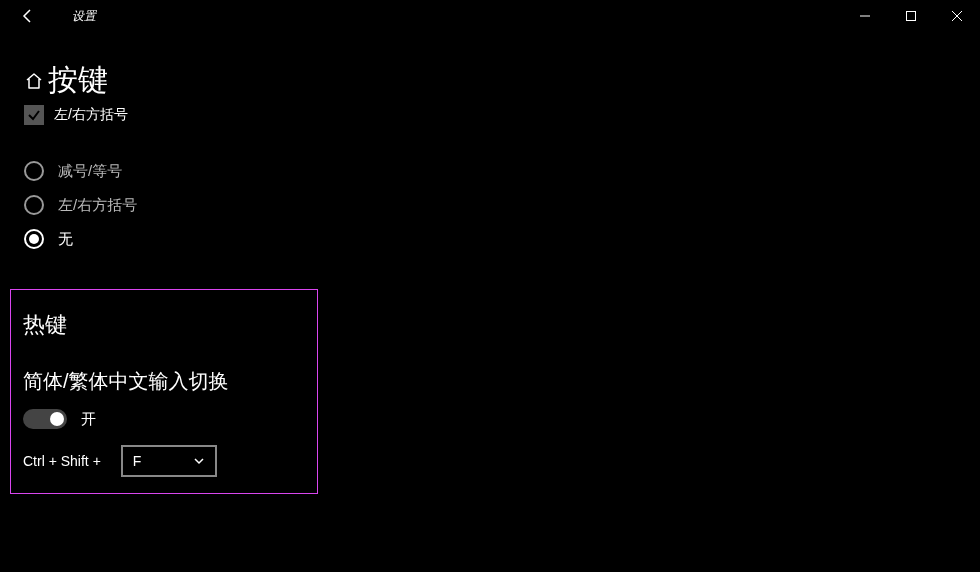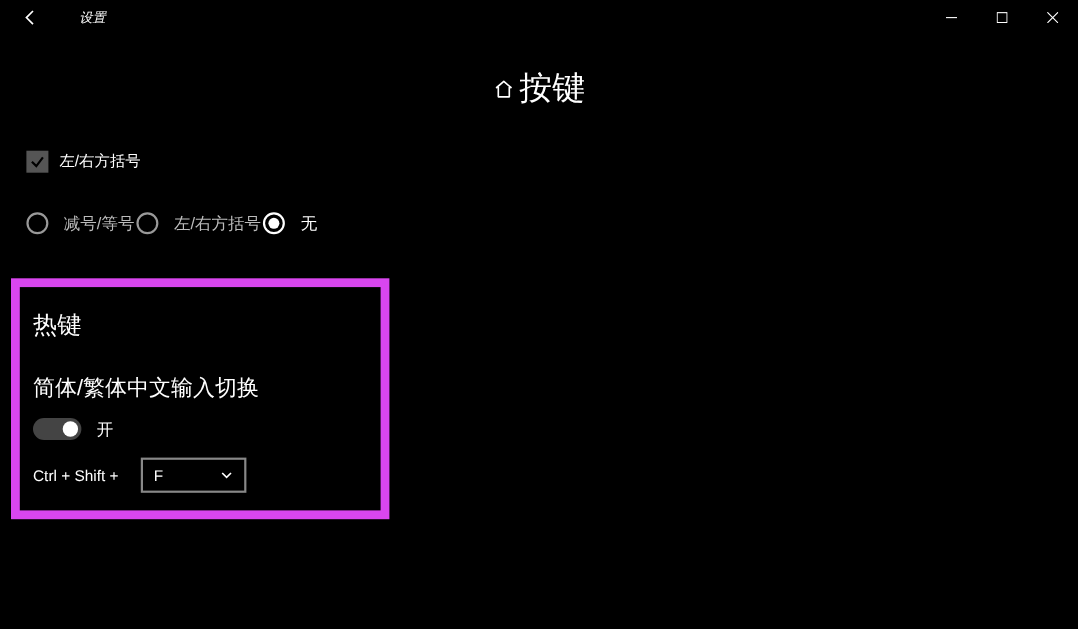--- a/index.html
+++ b/index.html
@@ -43,22 +43,21 @@
       justify-content: center;
       cursor: pointer;
     }
     .content {
       padding: 28px 24px 0 24px;
     }
     .header-row {
       display: flex;
       align-items: center;
       gap: 4px;
-      margin-bottom: 36px;
-      justify-content: center;
+      margin-bottom: 4px;
     }
     .home-icon {
       width: 20px;
       height: 20px;
     }
     .page-title {
       font-size: 30px;
       font-weight: 400;
     }
     .checkbox-row {
@@ -75,22 +74,22 @@
       align-items: center;
       justify-content: center;
       cursor: pointer;
     }
     .section-label {
       font-size: 15px;
       margin-bottom: 16px;
     }
     .radio-group {
       display: flex;
-      flex-direction: row;
-      gap: 2px;
+      flex-direction: column;
+      gap: 14px;
       margin-bottom: 40px;
     }
     .radio-row {
       display: flex;
       align-items: center;
       gap: 14px;
       cursor: pointer;
     }
     .radio {
       width: 20px;
@@ -112,24 +111,24 @@
       border-radius: 50%;
     }
     .radio-label {
       color: #bbb;
       font-size: 15px;
     }
     .radio-row.selected .radio-label {
       color: #fff;
     }
     .highlight-box {
-      border: 8px solid #d946ef;
+      border: 1px solid #d946ef;
       padding: 20px 12px 16px 12px;
       margin-left: -14px;
-      width: 344px;
+      width: 308px;
     }
     .hotkey-title {
       font-size: 22px;
       font-weight: 400;
       margin-bottom: 28px;
     }
     .subsection-label {
       font-size: 20px;
       margin-bottom: 14px;
     }

